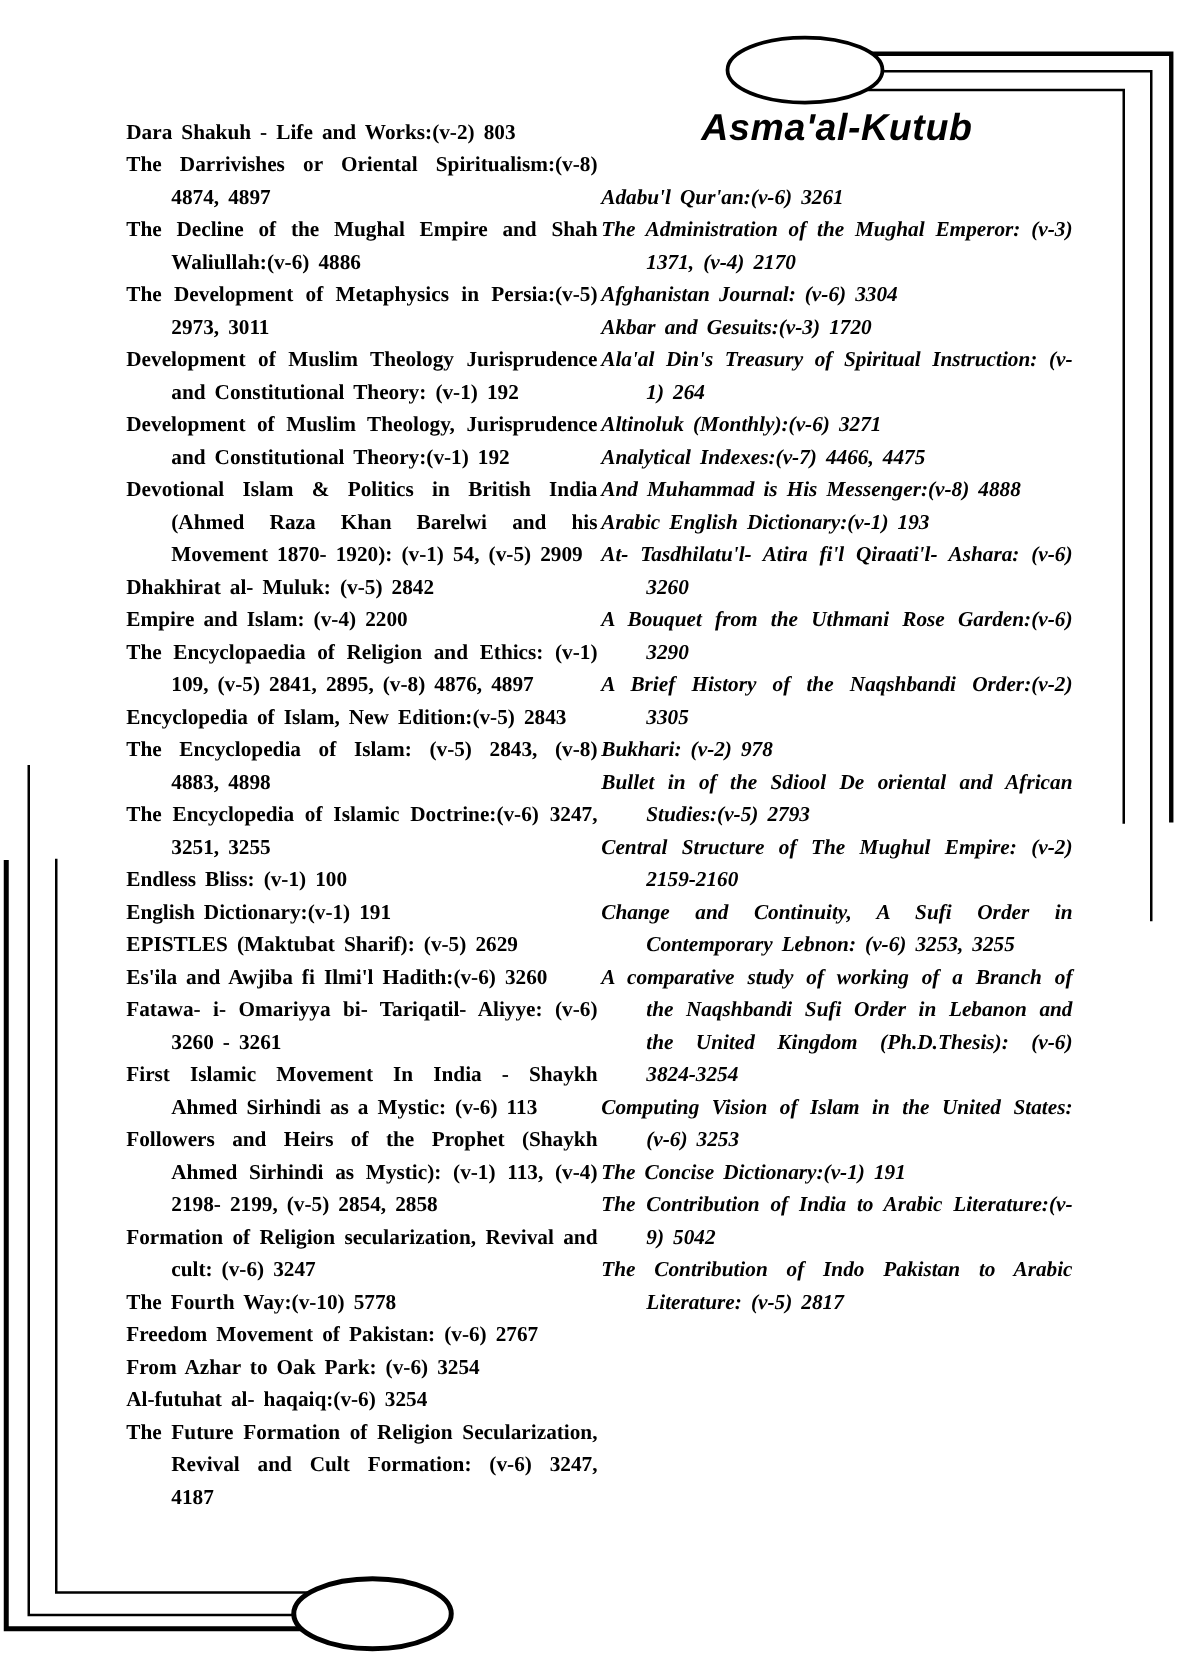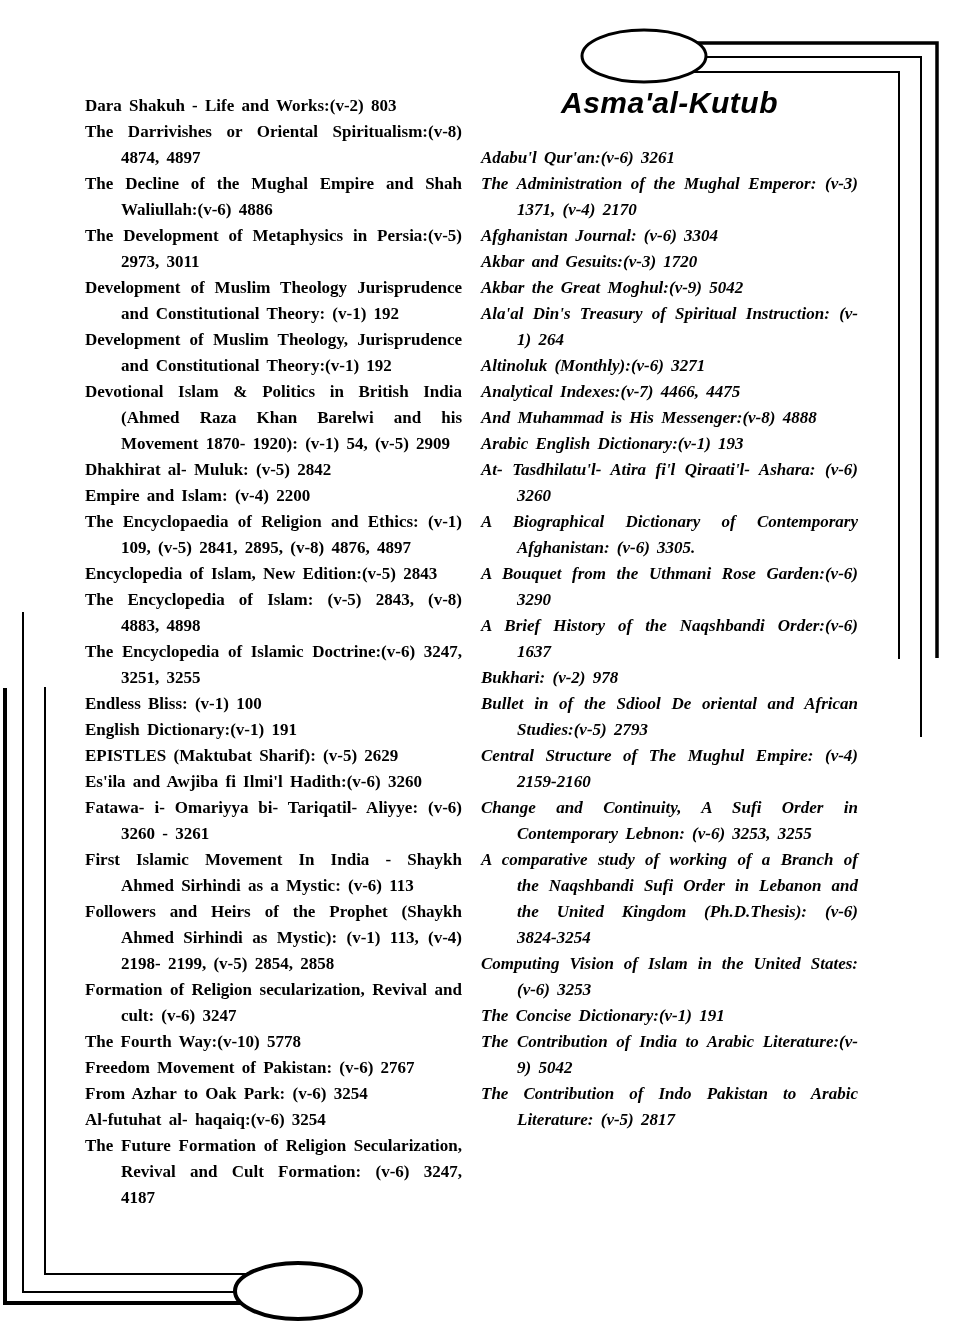--- a/index.html
+++ b/index.html
@@ -22,21 +22,21 @@
     top: 0;
     width: 960px;
     height: 1334px;
     pointer-events: none;
   }
   .column {
     position: absolute;
     width: 377px;
   }
   .left-column {
-    left: 85px;
+    left: 101px;
     top: 93px;
   }
   .right-column {
     left: 481px;
     top: 85px;
     font-style: italic;
   }
   .page-title {
     font-family: "Liberation Sans", sans-serif;
     font-size: 30px;
@@ -104,33 +104,31 @@
       <p class="entry">The Future Formation of Religion Secularization, Revival and Cult Formation: (v-6) 3247, 4187</p>
     </div>
 
   <div class="column right-column">
     <h1 class="page-title">Asma'al-Kutub</h1>
     <div>
         <p class="entry">Adabu'l Qur'an:(v-6) 3261</p>
         <p class="entry">The Administration of the Mughal Emperor: (v-3) 1371, (v-4) 2170</p>
         <p class="entry">Afghanistan Journal: (v-6) 3304</p>
         <p class="entry">Akbar and Gesuits:(v-3) 1720</p>
-        <p class="entry">Akbar the Great Moghul:(v-9) 5042</p>
         <p class="entry">Ala'al Din's Treasury of Spiritual Instruction: (v-1) 264</p>
         <p class="entry">Altinoluk (Monthly):(v-6) 3271</p>
         <p class="entry">Analytical Indexes:(v-7) 4466, 4475</p>
         <p class="entry">And Muhammad is His Messenger:(v-8) 4888</p>
         <p class="entry">Arabic English Dictionary:(v-1) 193</p>
         <p class="entry">At- Tasdhilatu'l- Atira fi'l Qiraati'l- Ashara: (v-6) 3260</p>
-        <p class="entry">A Biographical Dictionary of Contemporary Afghanistan: (v-6) 3305.</p>
         <p class="entry">A Bouquet from the Uthmani Rose Garden:(v-6) 3290</p>
-        <p class="entry">A Brief History of the Naqshbandi Order:(v-6) 1637</p>
+        <p class="entry">A Brief History of the Naqshbandi Order:(v-2) 3305</p>
         <p class="entry">Bukhari: (v-2) 978</p>
         <p class="entry">Bullet in of the Sdiool De oriental and African Studies:(v-5) 2793</p>
-        <p class="entry">Central Structure of The Mughul Empire: (v-4) 2159-2160</p>
+        <p class="entry">Central Structure of The Mughul Empire: (v-2) 2159-2160</p>
         <p class="entry">Change and Continuity, A Sufi Order in Contemporary Lebnon: (v-6) 3253, 3255</p>
         <p class="entry">A comparative study of working of a Branch of the Naqshbandi Sufi Order in Lebanon and the United Kingdom (Ph.D.Thesis): (v-6) 3824-3254</p>
         <p class="entry">Computing Vision of Islam in the United States: (v-6) 3253</p>
         <p class="entry">The Concise Dictionary:(v-1) 191</p>
         <p class="entry">The Contribution of India to Arabic Literature:(v-9) 5042</p>
         <p class="entry">The Contribution of Indo Pakistan to Arabic Literature: (v-5) 2817</p>
       </div>
   </div>
 
 </div>

